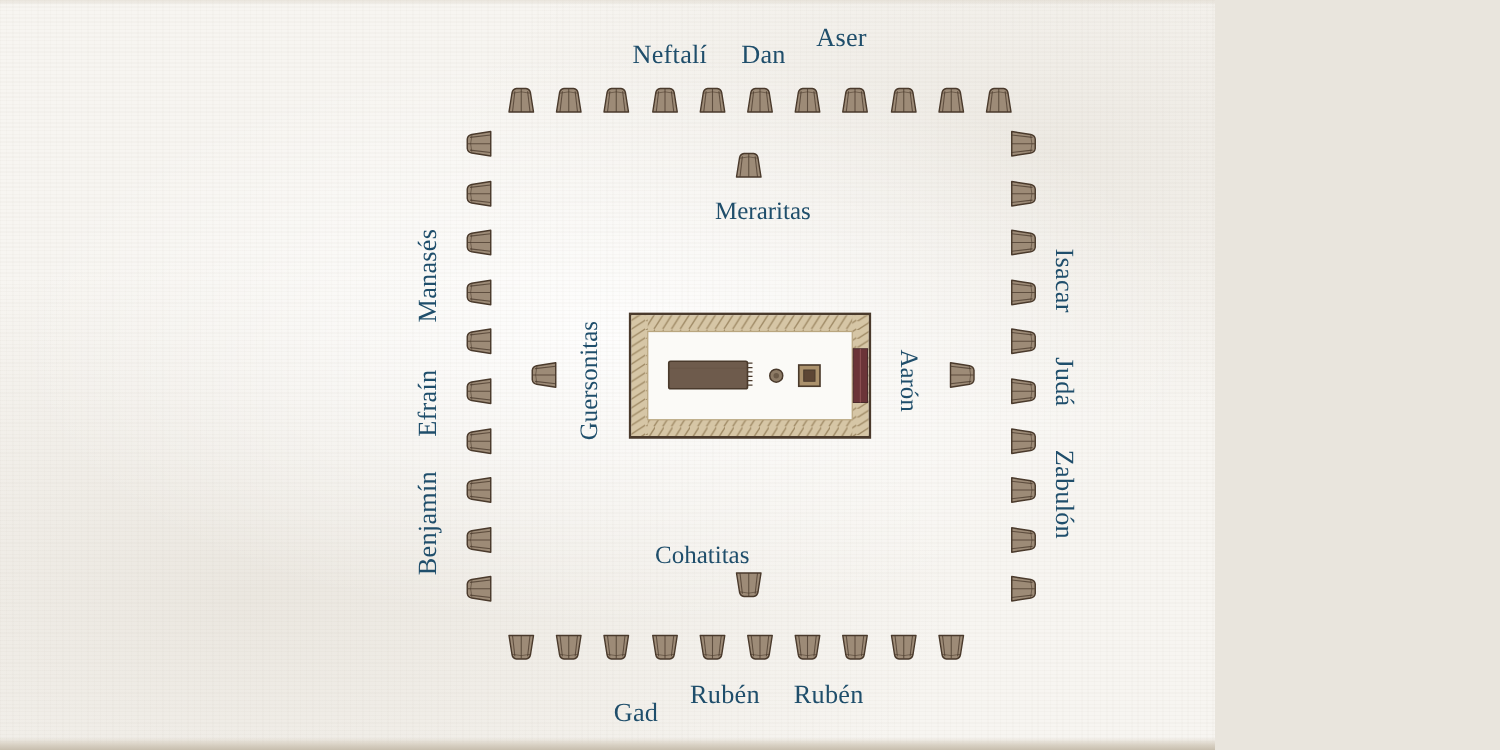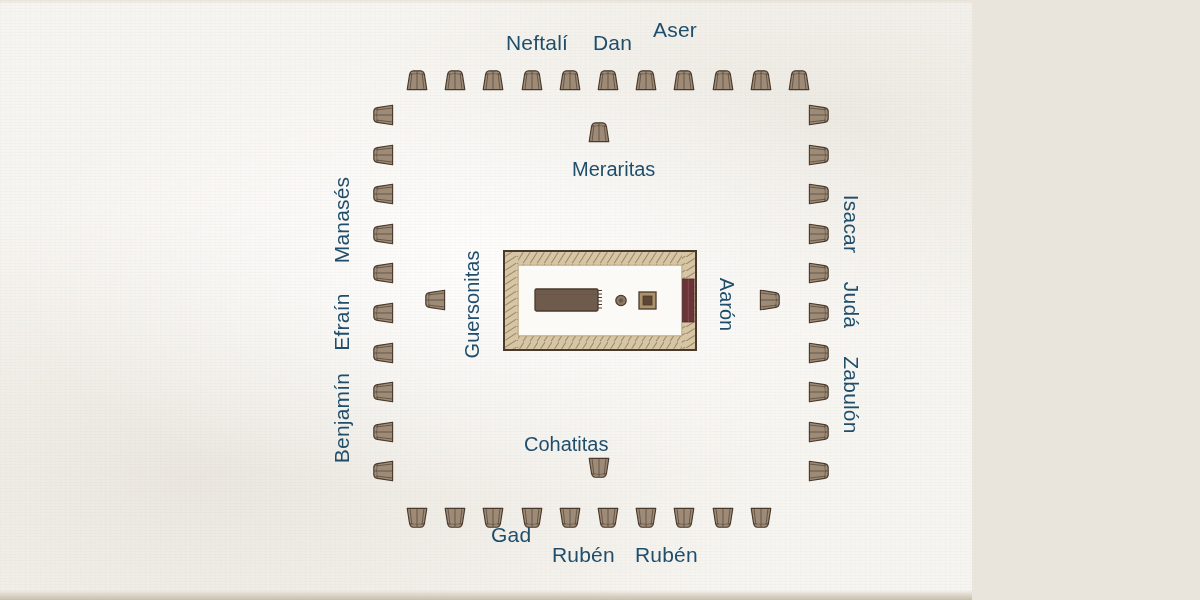--- a/index.html
+++ b/index.html
@@ -6,21 +6,21 @@
     margin: 0;
     padding: 0;
     background: #e9e5dd;
   }
   #stage {
     position: relative;
     width: 972px;
     height: 600px;
     overflow: hidden;
     background: #f9a8d4;
-    font-family: Liberation Sans, sans-serif;
+    font-family: Liberation Serif, serif;
   }
   
   #paper-texture {
     position: absolute;
     inset: 0;
     background-image:
       repeating-linear-gradient(0deg,  rgba(180,172,158,.055) 0px, rgba(180,172,158,.055) 1px, rgba(255,255,255,0) 1px, rgba(255,255,255,0) 3px),
       repeating-linear-gradient(90deg, rgba(170,162,148,.035) 0px, rgba(170,162,148,.035) 1px, rgba(255,255,255,0) 1px, rgba(255,255,255,0) 5px),
       radial-gradient(ellipse 70% 55% at 50% 45%, rgba(255,255,255,.85) 0%, rgba(255,255,255,0) 70%),
       radial-gradient(ellipse 90% 70% at 20% 80%, rgba(206,198,184,.30) 0%, rgba(255,255,255,0) 65%),
@@ -85,21 +85,21 @@
 
 <div id="stage">
 
   <div id="paper-texture"></div>
   <div id="paper-edge-top"></div>
 
   <div class="tribe-label" style="left:506px; top:31px;">Neftalí</div>
   <div class="tribe-label" style="left:593px; top:31px;">Dan</div>
   <div class="tribe-label" style="left:653px; top:18px;">Aser</div>
 
-  <div class="tribe-label" style="left:491px; top:523px;">Gad</div>
+  <div class="tribe-label" style="left:491px; top:558px;">Gad</div>
   <div class="tribe-label" style="left:552px; top:543px;">Rubén</div>
   <div class="tribe-label" style="left:635px; top:543px;">Rubén</div>
 
   <div class="tribe-label rot-ccw" style="left:282px; top:406px; width:120px; text-align:center;">Benjamín</div>
   <div class="tribe-label rot-ccw" style="left:292px; top:310px; width:100px; text-align:center;">Efraín</div>
   <div class="tribe-label rot-ccw" style="left:283px; top:208px; width:118px; text-align:center;">Manasés</div>
 
   <div class="tribe-label rot-cw" style="left:806px; top:212px; width:90px; text-align:center;">Isacar</div>
   <div class="tribe-label rot-cw" style="left:812px; top:293px; width:78px; text-align:center;">Judá</div>
   <div class="tribe-label rot-cw" style="left:799px; top:383px; width:104px; text-align:center;">Zabulón</div>

